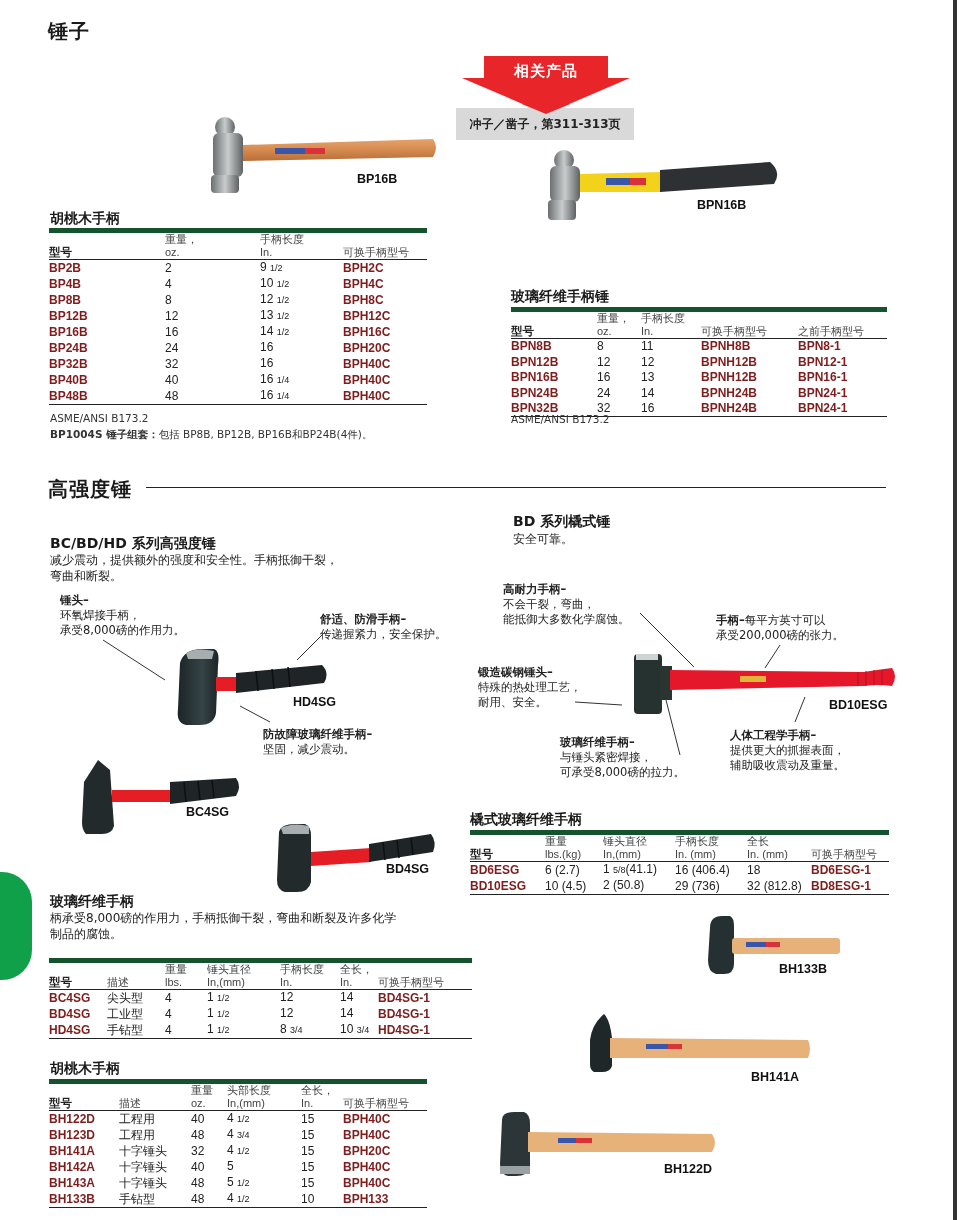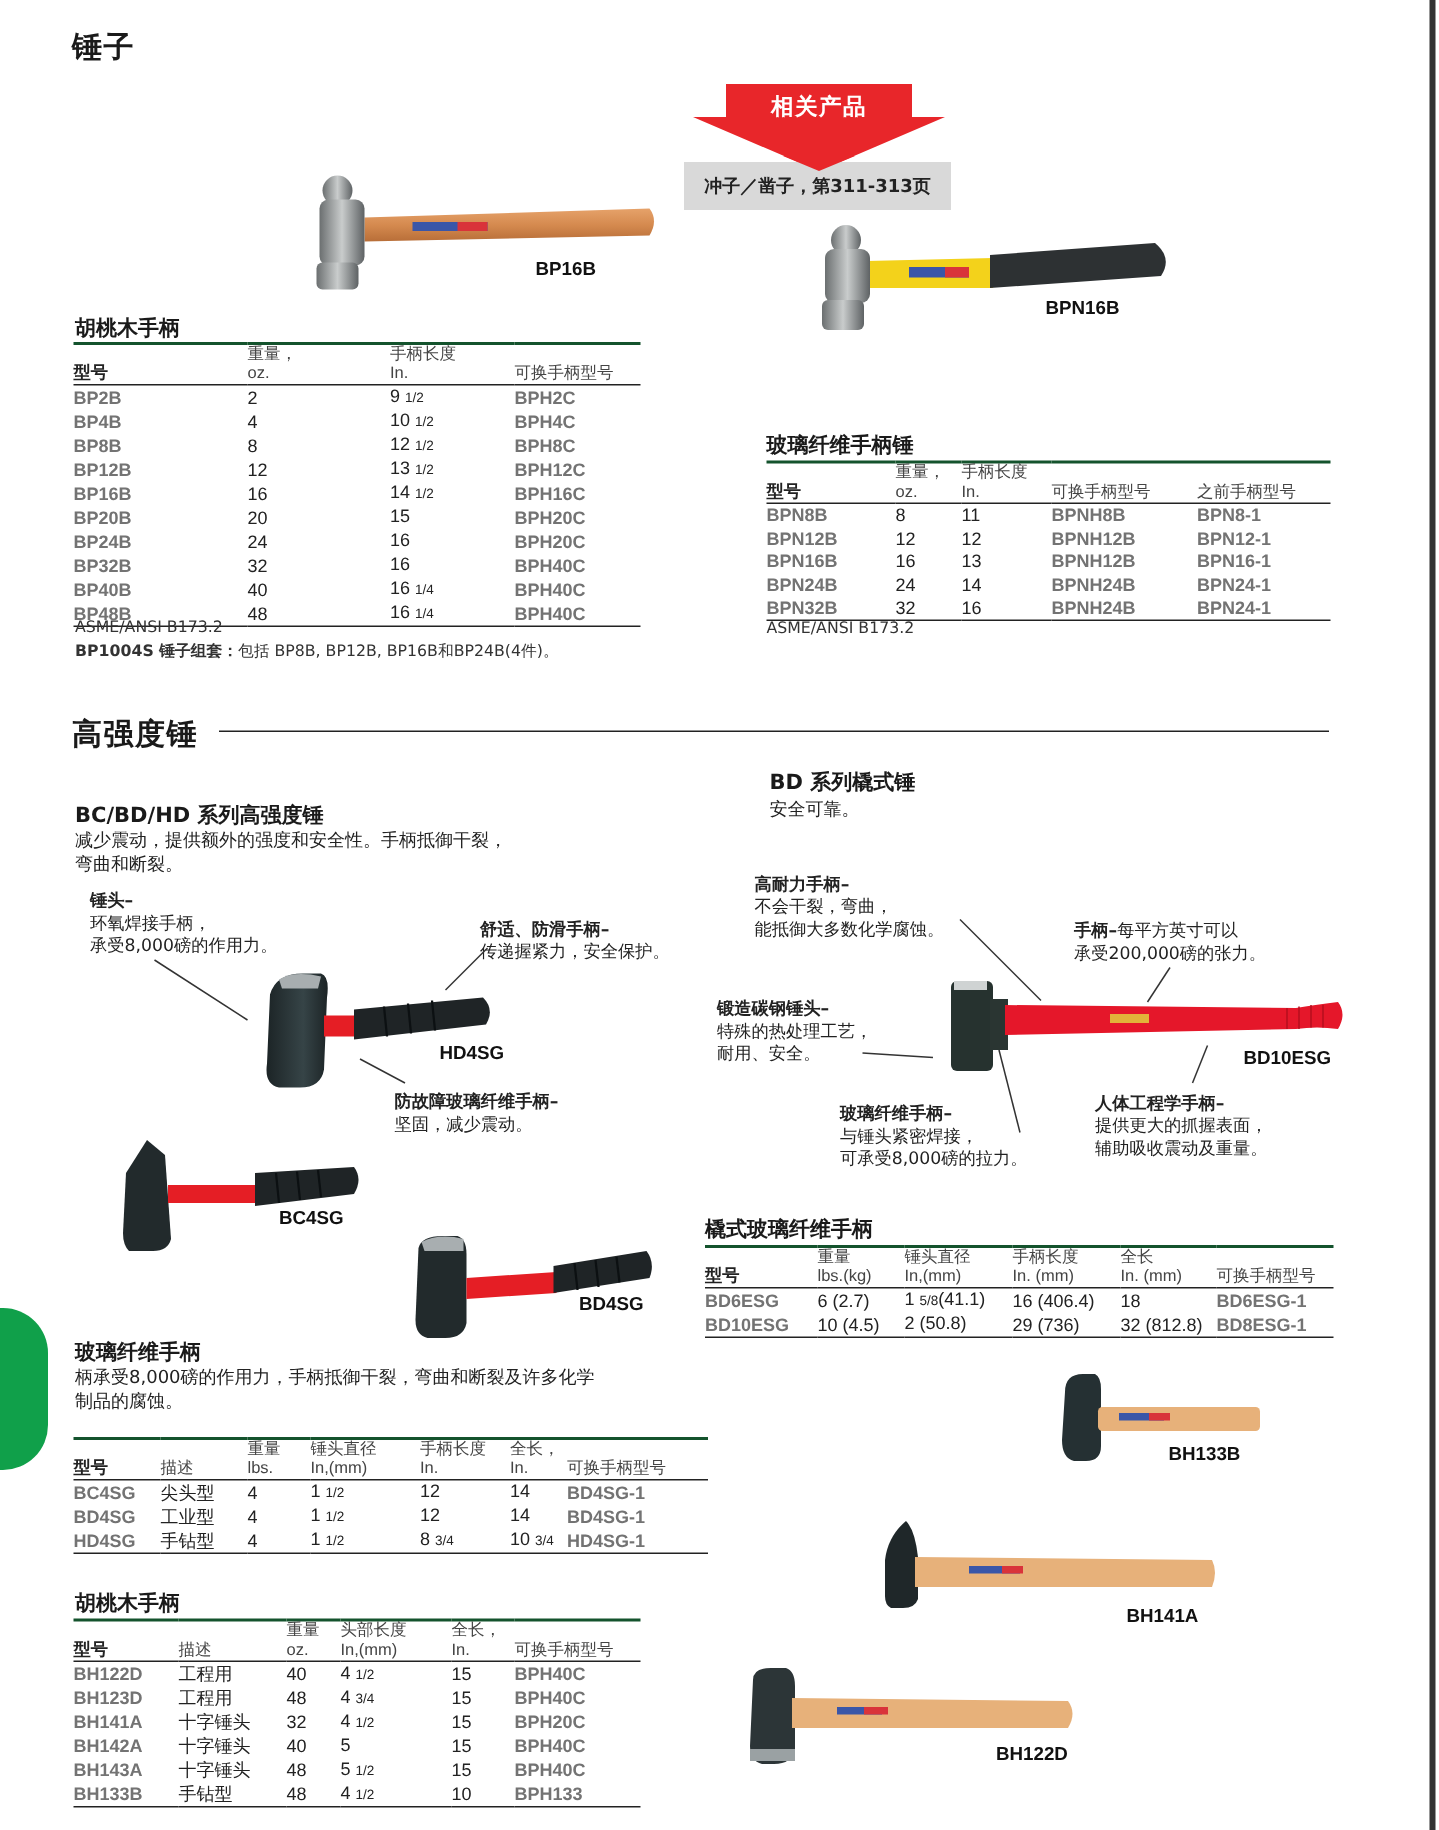--- a/index.html
+++ b/index.html
@@ -14,24 +14,24 @@
   .note b { font-weight: bold; }
   .label { font-family: "Liberation Sans", sans-serif; font-weight: bold; font-size: 12.5px; color: #111; }
   .callout { font-size: 11.5px; line-height: 15px; color: #222; }
   .callout .ct { font-weight: bold; }
 
   table.spec { border-collapse: collapse; font-family: "Liberation Sans", sans-serif; font-size: 12px; color: #222; }
   table.spec thead tr.h1 td { font-size: 11px; color: #444; padding: 0; height: 13px; line-height: 13px; vertical-align: bottom; }
   table.spec thead tr.h2 td { font-size: 11px; color: #444; padding: 0; height: 13px; line-height: 13px; vertical-align: bottom; border-bottom: 1px solid #222; margin-left: 40px; }
   table.spec thead tr.h2 td.bold, table.spec thead tr.h1 td.bold { font-weight: bold; color: #222; font-size: 11.5px; }
   table.spec tbody td { padding: 0; height: 15.5px; line-height: 15px; vertical-align: bottom; }
-  table.spec tbody td.b { font-weight: bold; color: #737373; }
+  table.spec tbody td.b { font-weight: bold; color: #7f1d1d; }
   table.spec tbody tr:last-child td { border-bottom: 1px solid #222; }
   table.spec .frac { font-size: 9px; }
-  .top-rule { border-top: 2px solid #14532d; }
+  .top-rule { border-top: 5px solid #14532d; }
 
   
   .rel-arrow { left: 462px; top: 56px; width: 168px; height: 58px; }
   .rel-box { left: 456px; top: 108px; width: 178px; height: 32px; background: #d9d9d9; display: flex; align-items: center; justify-content: center; font-size: 12px; font-weight: bold; color: #222; }
   .rel-label { left: 462px; top: 62px; width: 168px; text-align: center; color: #fff; font-weight: bold; font-size: 15px; letter-spacing: 1px; }
 
   .side-tab { left: -30px; top: 872px; width: 62px; height: 108px; background: #10a04a; border-radius: 30px; }
   .right-bar { left: 953px; top: 0; width: 4px; height: 1220px; background: #333; }
 </style>
 </head>
@@ -141,26 +141,20 @@
           <td><span>13</span> <span class="frac">1/2</span></td>
           <td class="b">BPH12C</td>
         </tr>
       <tr>
           <td class="b">BP16B</td>
           <td>16</td>
           <td><span>14</span> <span class="frac">1/2</span></td>
           <td class="b">BPH16C</td>
         </tr>
       <tr>
-          <td class="b">BP20B</td>
-          <td>20</td>
-          <td><span>15</span> <span class="frac"></span></td>
-          <td class="b">BPH20C</td>
-        </tr>
-      <tr>
           <td class="b">BP24B</td>
           <td>24</td>
           <td><span>16</span> <span class="frac"></span></td>
           <td class="b">BPH20C</td>
         </tr>
       <tr>
           <td class="b">BP32B</td>
           <td>32</td>
           <td><span>16</span> <span class="frac"></span></td>
           <td class="b">BPH40C</td>

